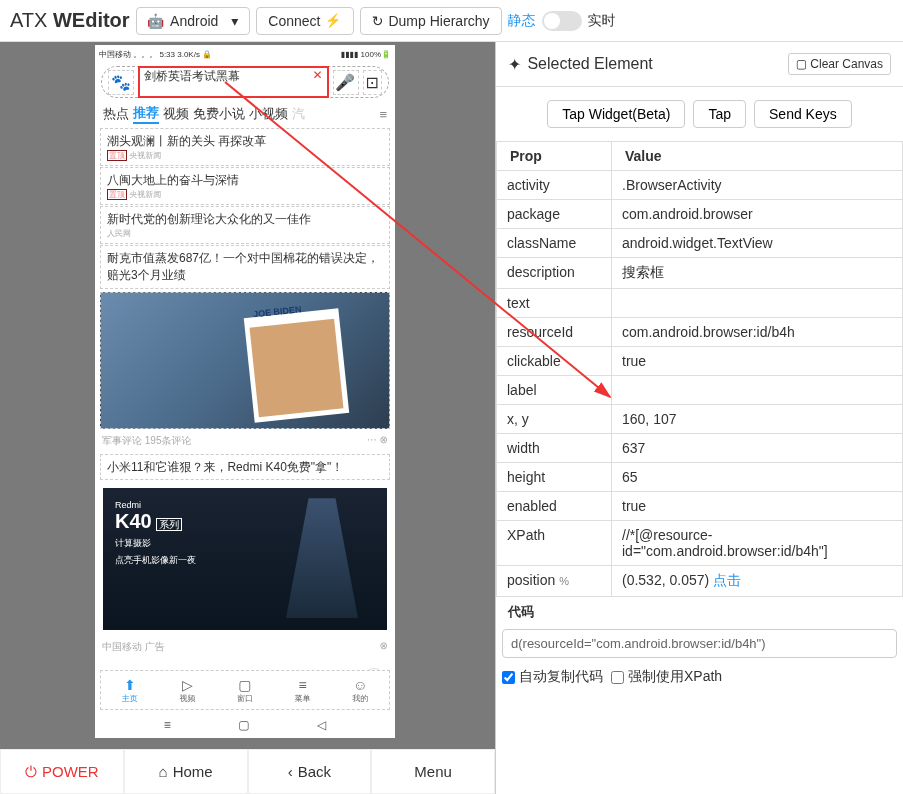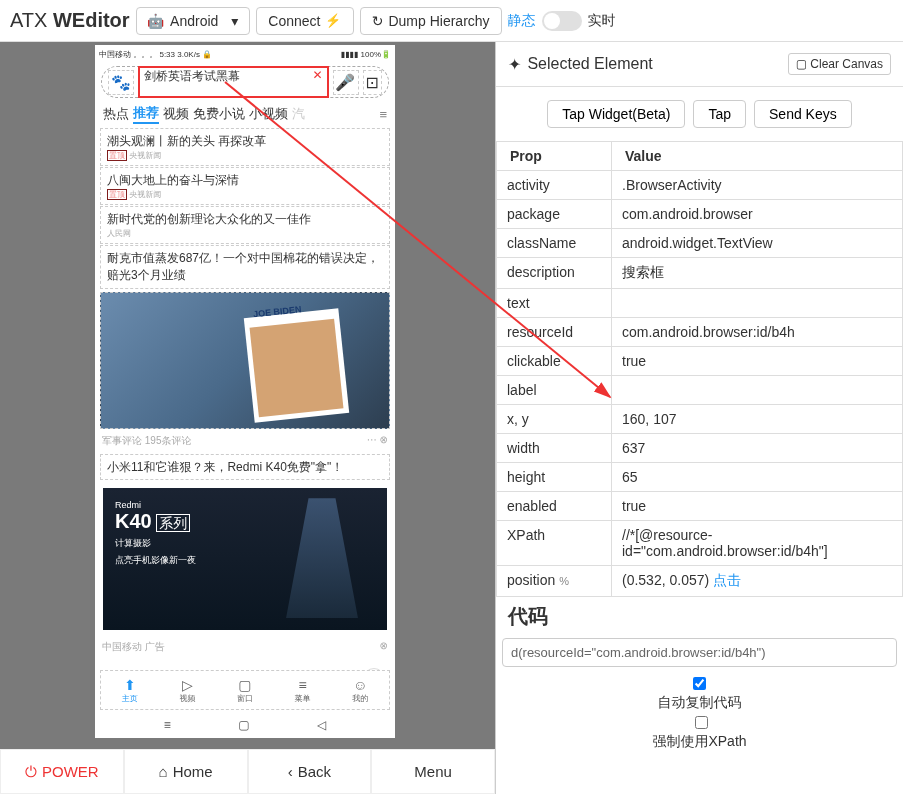--- a/index.html
+++ b/index.html
@@ -47,23 +47,23 @@
 .rightpane{flex:1;display:flex;flex-direction:column;font-size:14px;border-left:1px solid #ccc;}
 .selhdr{height:45px;border-bottom:1px solid #ddd;display:flex;align-items:center;padding:0 12px;font-size:16px;font-weight:500;}
 .selhdr .spacer{flex:1;}
 .clearbtn{font-size:12px;font-weight:400;border:1px solid #ccc;border-radius:3px;padding:3px 7px;}
 .actionrow{padding:13px 12px;display:flex;gap:8px;justify-content:center;}
 .sbtn{border:1px solid #ccc;border-radius:4px;padding:5px 14px;font-size:14px;background:#fff;}
 .proptable{width:100%;border-collapse:collapse;font-size:14px;}
 .proptable th,.proptable td{border:1px solid #ddd;padding:6px 10px;text-align:left;vertical-align:top;}
 .proptable th{font-weight:bold;padding-left:13px;}
 .proptable .pcol{width:115px;}
-.codelabel{padding:6px 12px;font-weight:bold;font-size:20px;}
+.codelabel{padding:6px 12px;font-weight:bold;font-size:13px;}
 .codeinput{margin:2px 6px;border:1px solid #ccc;border-radius:4px;padding:6px 8px;font-size:13px;color:#666;}
-.cbrow{padding:8px 6px;font-size:14px;display:flex;align-items:center;gap:4px;flex-direction:column;}
+.cbrow{padding:8px 6px;font-size:14px;display:flex;align-items:center;gap:4px;}
 .sysbtns{position:absolute;bottom:0;left:0;width:495px;height:45px;background:#fff;display:flex;align-items:stretch;font-size:15px;z-index:3;}
 .sysbtns .b{flex:1;display:flex;align-items:center;justify-content:center;gap:5px;border:1px solid #eee;}
 .sysbtns .b.power{color:#e33;}
 .poslink{color:#2196f3;}
 .pct{color:#888;font-size:11px;}
 </style>
 </head>
 <body>
 
 <div class="topbar">
@@ -127,21 +127,21 @@
       <div class="bigimg">
           <div class="biden"></div>
         </div>
       <div class="admeta">
           <span>军事评论  195条评论</span>
           <span>⋯ ⊗</span>
         </div>
       <div class="newsitem" style="margin-top:4px;">小米11和它谁狠？来，Redmi K40免费"拿"！</div>
       <div class="adk40">
         <div class="brand">Redmi</div>
-        <div><span class="model">K40</span> <span style="font-size:14px;border:1px solid #fff;padding:0 2px;">系列</span></div>
+        <div><span class="model">K40</span> <span style="font-size:10px;border:1px solid #fff;padding:0 2px;">系列</span></div>
         <div class="tag">计算摄影</div>
         <div class="tag">点亮手机影像新一夜</div>
         <div class="tower"></div>
       </div>
       <div class="refresh-fab">↻</div>
       <div class="chakan">🔍查看详情</div>
       <div class="admeta">
           <span>中国移动  广告</span>
           <span>⊗</span>
         </div>

